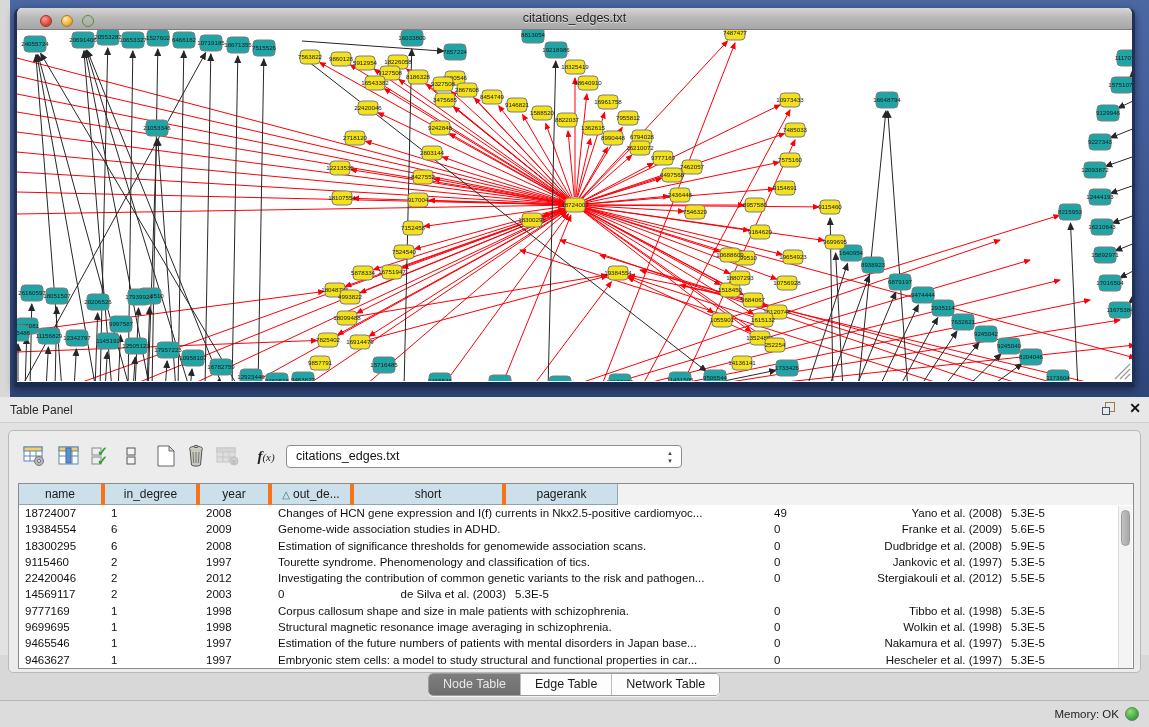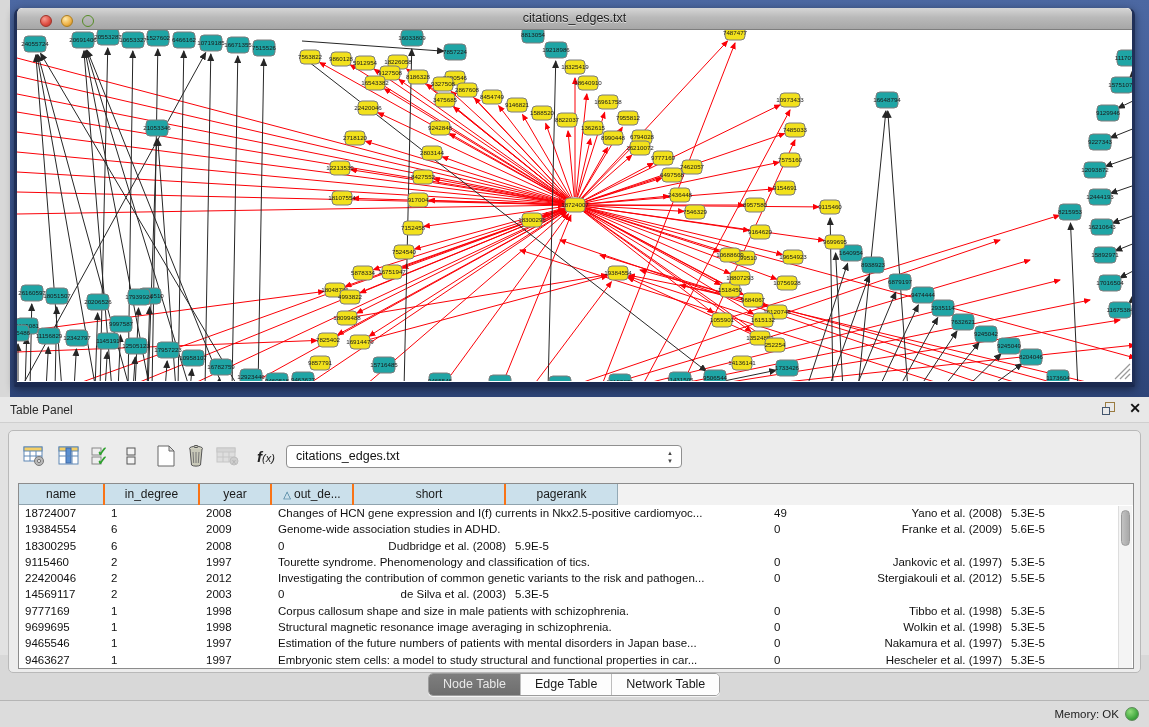--- a/index.html
+++ b/index.html
@@ -39,21 +39,21 @@
   
   .tbtn{position:absolute;top:10px;width:30px;height:30px;display:flex;align-items:center;justify-content:center;cursor:pointer;}
   #dropdown{position:absolute;left:277px;top:14px;width:396px;height:23px;background:#fff;
             border:1px solid #8f8f8f;border-radius:4px;font-size:12.5px;color:#111;
             line-height:21px;padding-left:9px;cursor:pointer;}
   #dropdown .spin{position:absolute;right:8px;top:3px;font-size:6px;color:#444;line-height:8px;text-align:center;}
   
   #tablewrap{position:absolute;left:9px;top:52px;width:1116px;height:186px;background:#fff;
              border:1px solid #8c8c8c;overflow:hidden;}
   #thead{display:flex;height:21px;background:#cbe0eb;border-bottom:1px solid #8fa3ae;}
-  #thead .hc{height:21px;border-right:2px solid #f97316;font-size:12px;color:#1a1a1a;
+  #thead .hc{height:21px;border-right:4px solid #f97316;font-size:12px;color:#1a1a1a;
              text-align:center;line-height:20px;white-space:nowrap;overflow:hidden;}
   #thead .hc.last{border-right:1px solid #93a9b5;}
   #thead .filler{flex:1;border-right:none;background:#f2f2f2;}
   .sort-tri{color:#2e6e8e;font-size:10px;margin-right:3px;}
   .c0{width:86px}.c1{width:95px}.c2{width:72px}.c3{width:496px}.c4{width:82px}.c5{width:152px}.c6{width:112px}
   #tbody .row{display:flex;height:16.3px;}
   #tbody .cell{font-size:11.5px;color:#101010;line-height:16.3px;white-space:nowrap;overflow:hidden;padding-left:6px;}
   #tbody .cell.center{text-align:right;padding-left:0;}
   #tbody .cell.c6{padding-left:9px;}
   #vscroll{position:absolute;right:1px;top:22px;width:14px;height:163px;background:#f4f4f4;border-left:1px solid #ddd;}
@@ -887,21 +887,21 @@
             <rect x="2" y="4" width="18" height="14" fill="#cfcfcf" stroke="#999"></rect>
             <rect x="2" y="4" width="18" height="4" fill="#bbb" stroke="#999"></rect>
             <line x1="8" y1="8" x2="8" y2="18" stroke="#999"></line>
             <line x1="14" y1="8" x2="14" y2="18" stroke="#999"></line>
             <line x1="2" y1="13" x2="20" y2="13" stroke="#999"></line>
             <circle cx="19" cy="17" r="4" fill="#aaa" stroke="#888"></circle>
             <text x="19" y="20" font-size="8" text-anchor="middle" fill="#666">x</text>
           </svg>
       </div>
       <div class="tbtn" style="left:240px;width:34px">
-        <span style="font-family:Liberation Sans, sans-serif;font-style:italic;font-size:15px;color:#222;"><b>f</b><span style="font-size:11px">(x)</span></span>
+        <span style="font-family:Liberation Serif, serif;font-style:italic;font-size:15px;color:#222;"><b>f</b><span style="font-size:11px">(x)</span></span>
       </div>
       <div id="dropdown">
         <span>citations_edges.txt</span>
         <span class="spin">▲<br>▼</span>
       </div>
 
       <div id="tablewrap">
         <div id="thead">
           <div class="hc c0"><span>name</span></div>
           <div class="hc c1"><span>in_degree</span></div>
@@ -927,20 +927,21 @@
               <div class="cell c2">2009</div>
               <div class="cell c3">Genome-wide association studies in ADHD.</div>
               <div class="cell c4">0</div>
               <div class="cell c5 center">Franke et al. (2009)</div>
               <div class="cell c6">5.6E-5</div>
             </div>
             <div class="row">
               <div class="cell c0">18300295</div>
               <div class="cell c1">6</div>
               <div class="cell c2">2008</div>
+              <div class="cell c3">Estimation of significance thresholds for genomewide association scans.</div>
               <div class="cell c4">0</div>
               <div class="cell c5 center">Dudbridge et al. (2008)</div>
               <div class="cell c6">5.9E-5</div>
             </div>
             <div class="row">
               <div class="cell c0">9115460</div>
               <div class="cell c1">2</div>
               <div class="cell c2">1997</div>
               <div class="cell c3">Tourette syndrome. Phenomenology and classification of tics.</div>
               <div class="cell c4">0</div>

